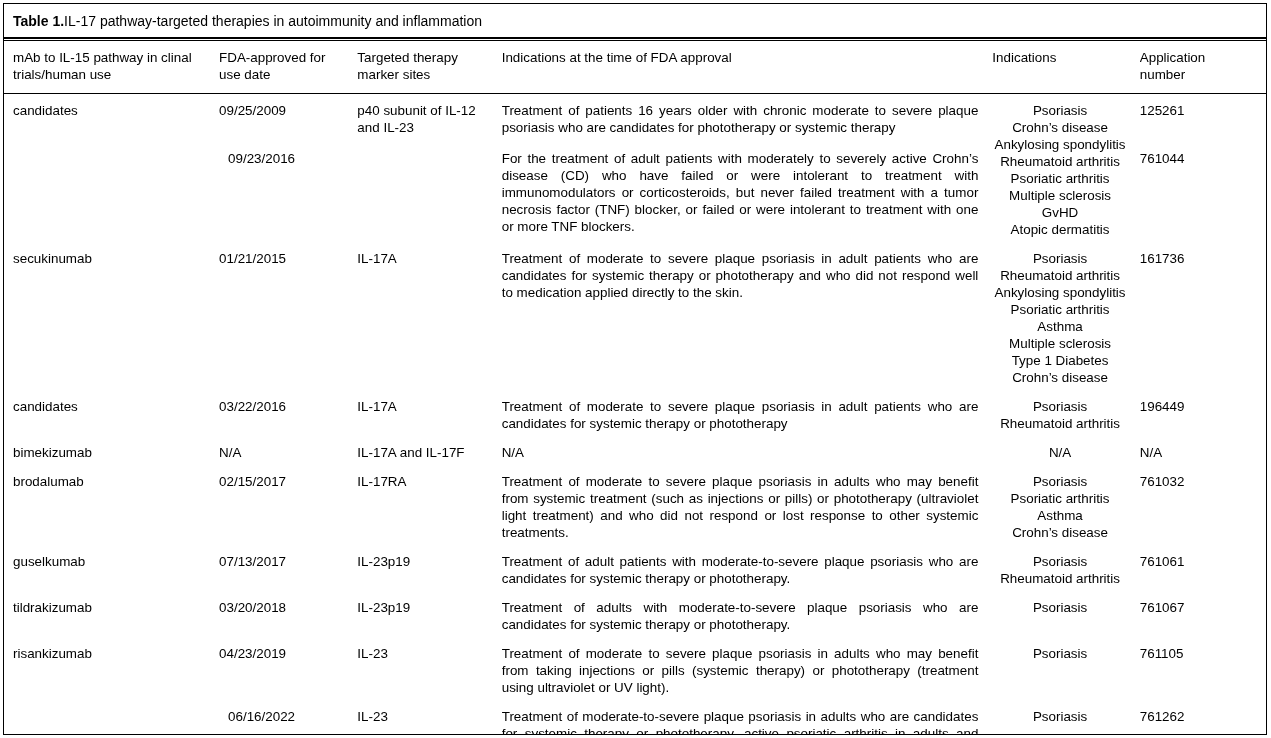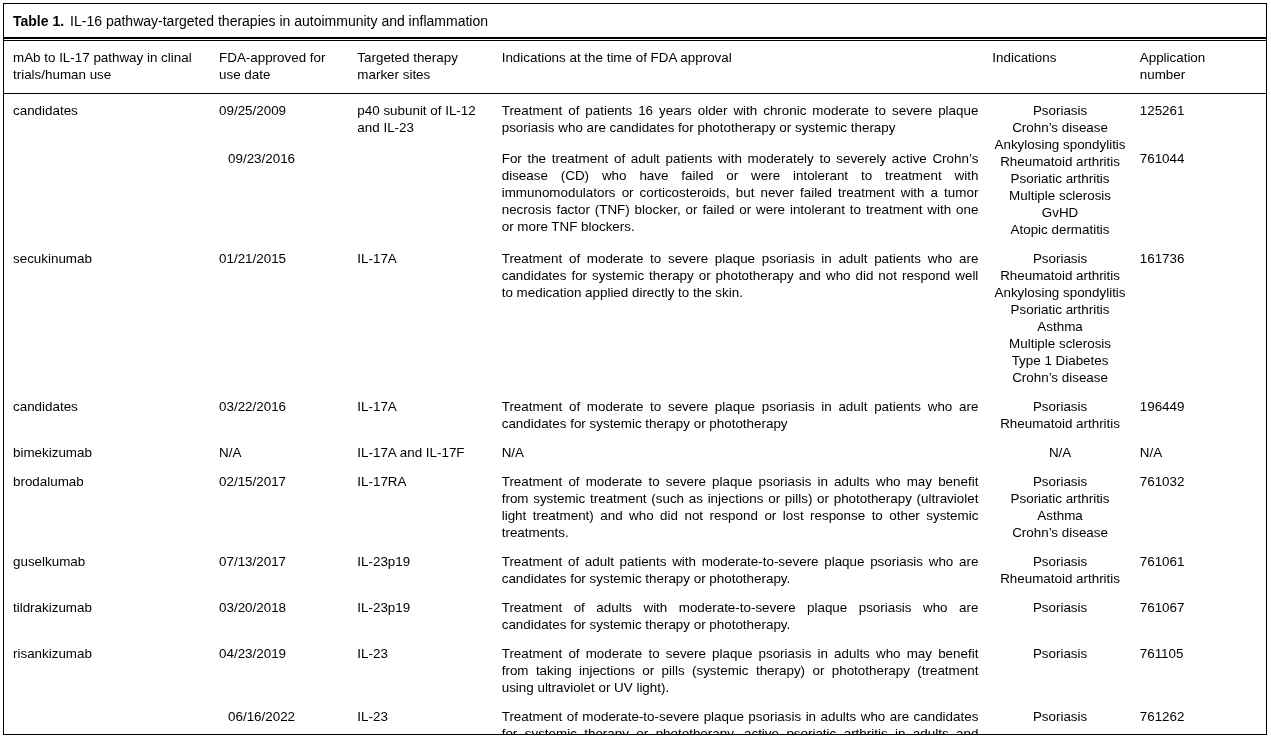--- a/index.html
+++ b/index.html
@@ -15,21 +15,21 @@
     left: 3px; top: 3px; right: 4px; bottom: 3px;
     border: 1.5px solid #000;
     overflow: hidden;
     background: #fff;
   }
   .caption-row {
     padding: 9px 9px 7px 9px;
     font-size: 14px;
     line-height: 17px;
   }
-  .caption-row .label { font-weight: bold; margin-right: 6px; text-align: center; }
+  .caption-row .label { font-weight: bold; margin-right: 0; text-align: center; }
   .double-rule {
     height: 1px;
     border-top: 2px solid #000;
     border-bottom: 1px solid #000;
     background: #fff;
   }
   table {
     width: 100%;
     border-collapse: collapse;
     table-layout: fixed;
@@ -52,37 +52,37 @@
   tbody tr.group > td { padding-top: 8px; }
   td.approval { text-align: justify; padding-right: 14px; }
   td.indications { white-space: pre-line; text-align: center; }
 </style>
 </head>
 <body>
 
 <div class="frame">
 
   <div class="caption-row">
-    <span class="label">Table 1.</span><span>IL-16 pathway-targeted therapies in autoimmunity and inflammation</span>
+    <span class="label">Table 1.</span><span>IL-17 pathway-targeted therapies in autoimmunity and inflammation</span>
   </div>
 
   <div class="double-rule"></div>
 
   <table>
     <colgroup>
       <col style="width:213px">
         <col style="width:137px">
         <col style="width:143px">
         <col style="width:486px">
         <col style="width:146px">
         <col style="width:125px">
     </colgroup>
     <thead>
       <tr>
-        <th>mAb to IL-17 pathway in clinal trials/human use</th>
+        <th>mAb to IL-15 pathway in clinal trials/human use</th>
         <th>FDA-approved for use date</th>
         <th>Targeted therapy marker sites</th>
         <th>Indications at the time of FDA approval</th>
         <th>Indications</th>
         <th>Application number</th>
       </tr>
     </thead>
     <tbody>
       <tr class="group">
         <td rowspan="2">candidates</td>

